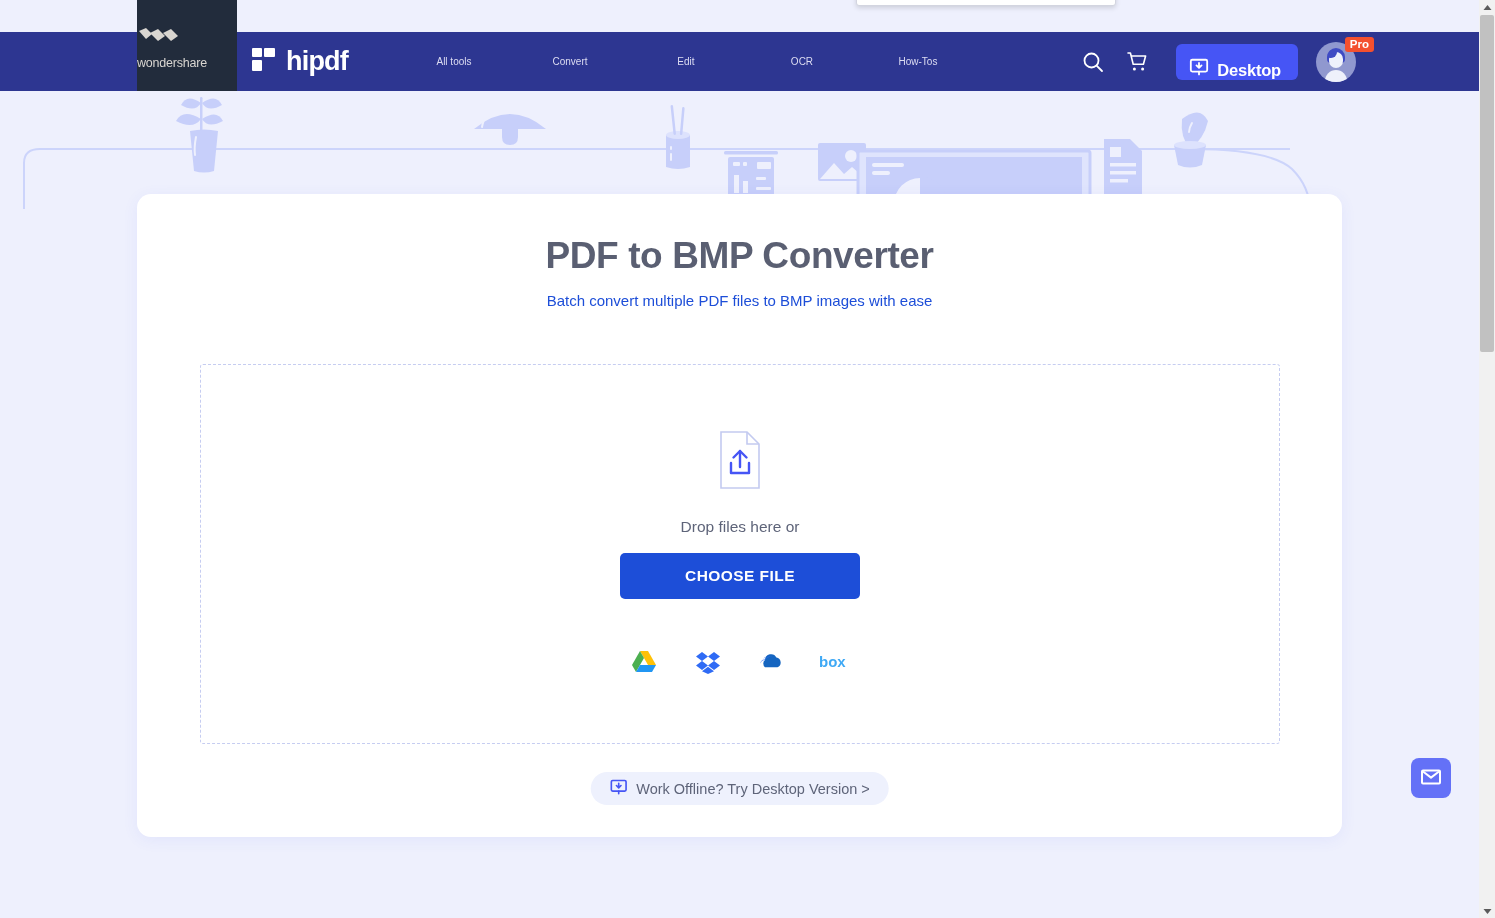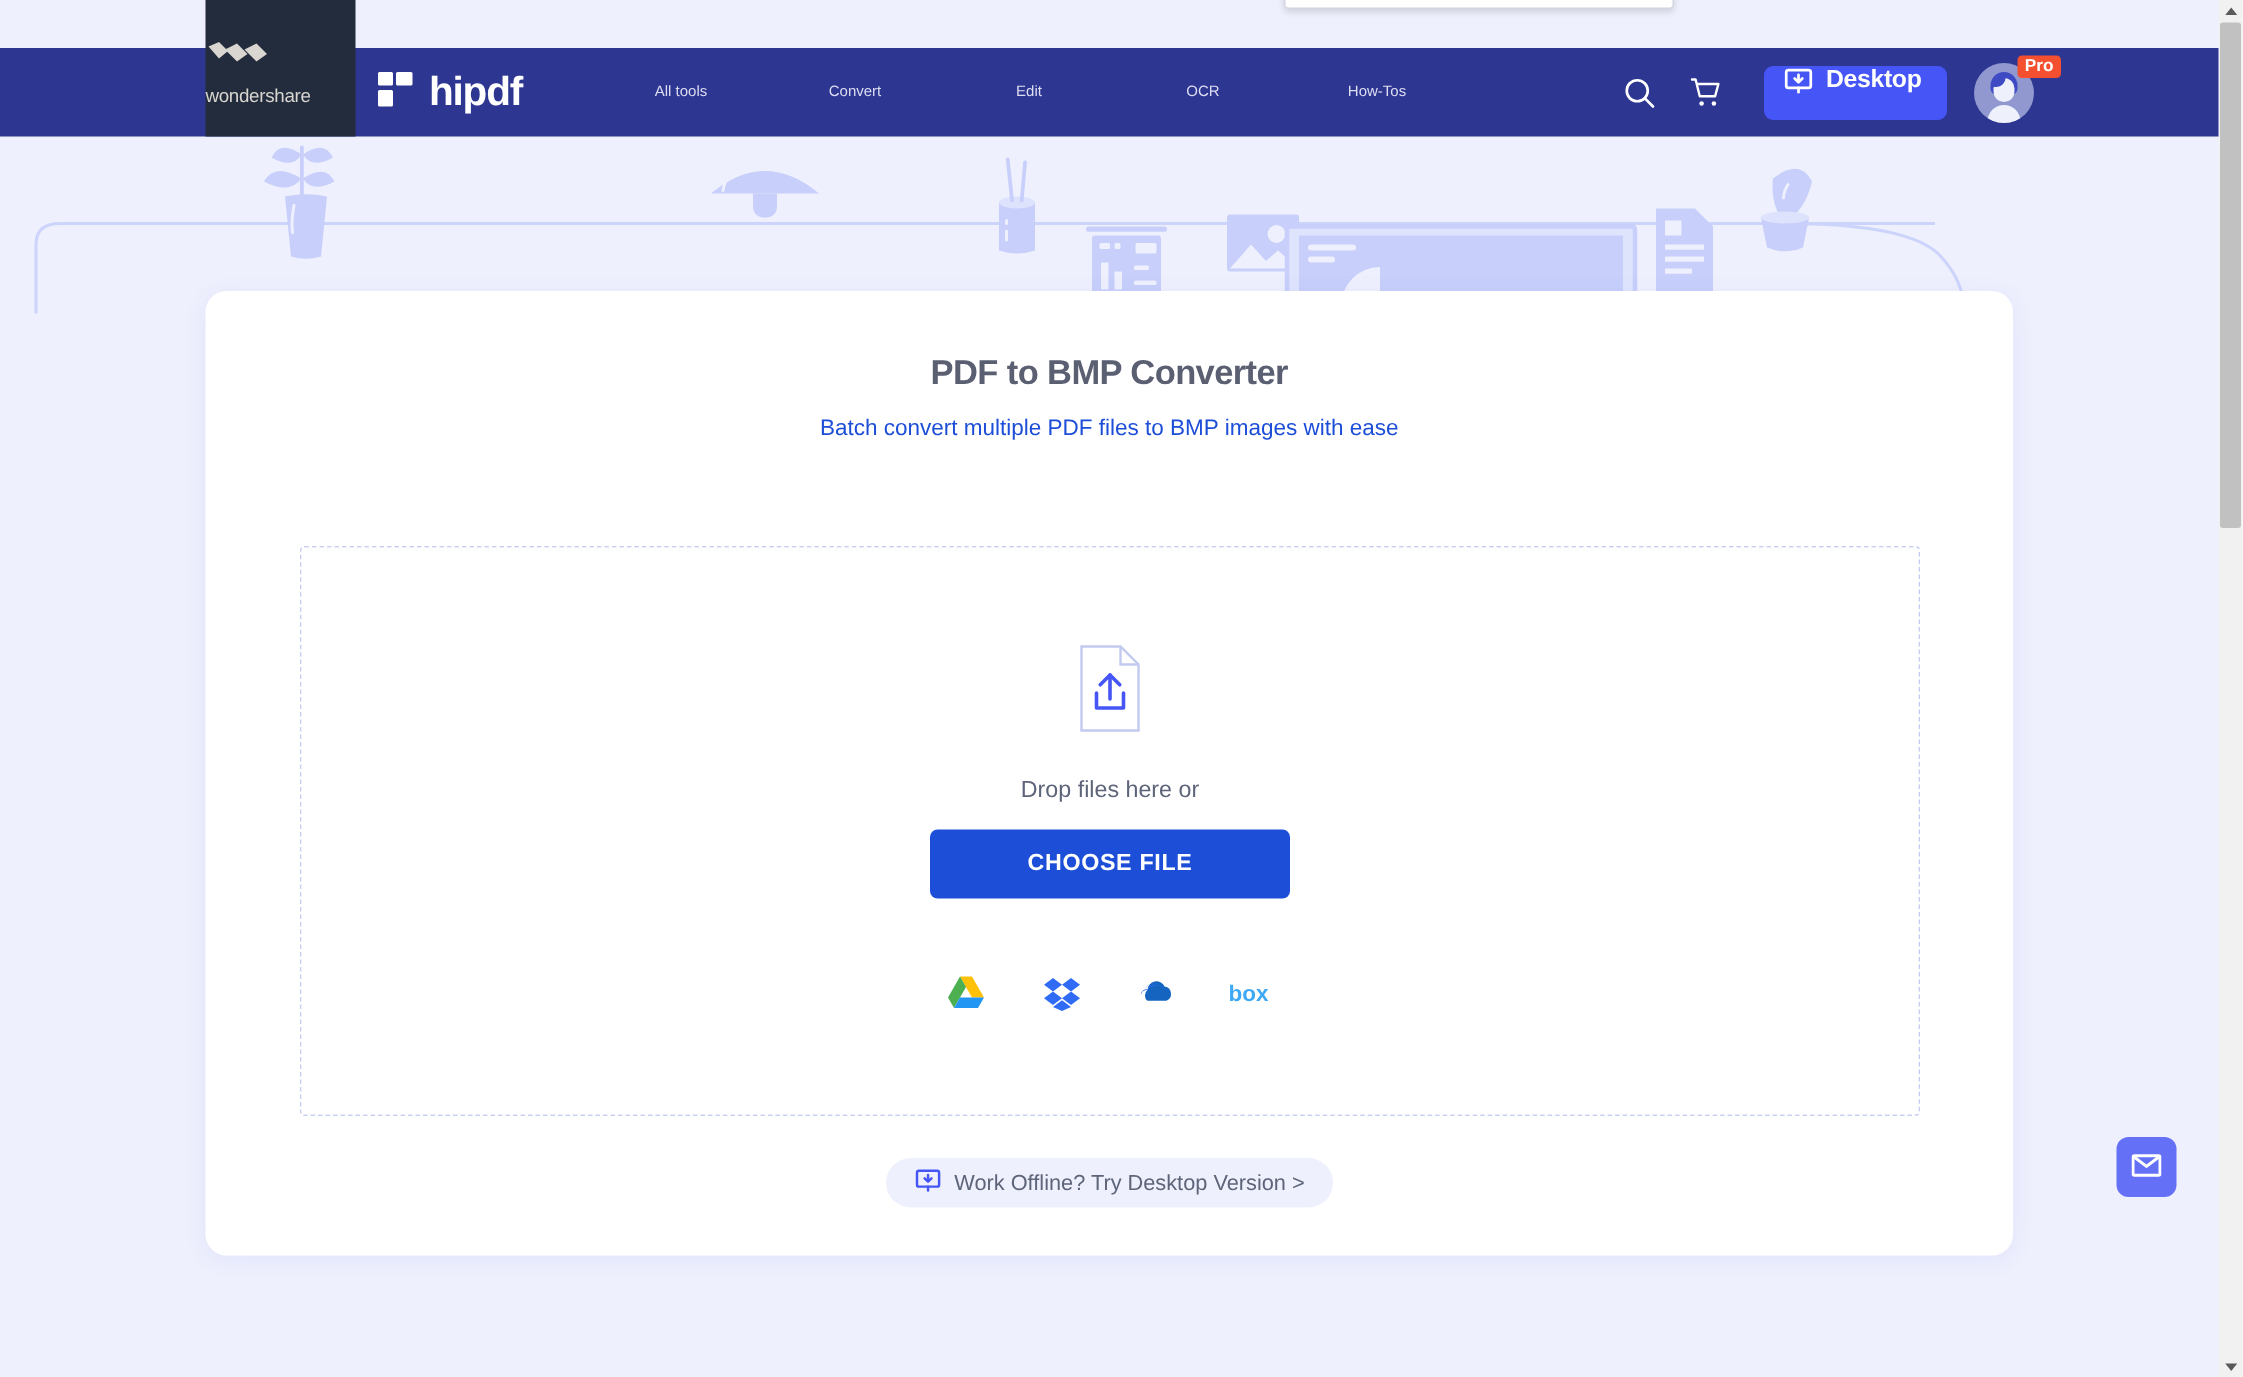--- a/index.html
+++ b/index.html
@@ -105,21 +105,21 @@
     align-items: center;
     gap: 0;
   }
   .icon-btn {
     width: 44px; height: 44px;
     display: flex; align-items: center; justify-content: center;
     cursor: pointer;
   }
   .desktop-btn {
     display: flex;
-    align-items: flex-start;
+    align-items: flex-end;
     gap: 8px;
     background: #4655f5;
     border: none;
     border-radius: 6px;
     height: 36px;
     padding: 0 17px 0 13px;
     margin-left: 17px;
     cursor: pointer;
     font-family: inherit;
   }
@@ -201,21 +201,21 @@
     height: 643px;
     background: #ffffff;
     border-radius: 14px;
     box-shadow: 0 3px 16px rgba(70,85,245,0.07);
     z-index: 10;
   }
   .page-title {
     text-align: center;
     margin-top: 41px;
     color: #5a5f72;
-    font-size: 23px;
+    font-size: 37px;
     font-weight: bold;
     letter-spacing: -0.4px;
   }
   .page-sub {
     text-align: center;
     margin-top: 15px;
     color: #1d4ed8;
     font-size: 15px;
   }
 

